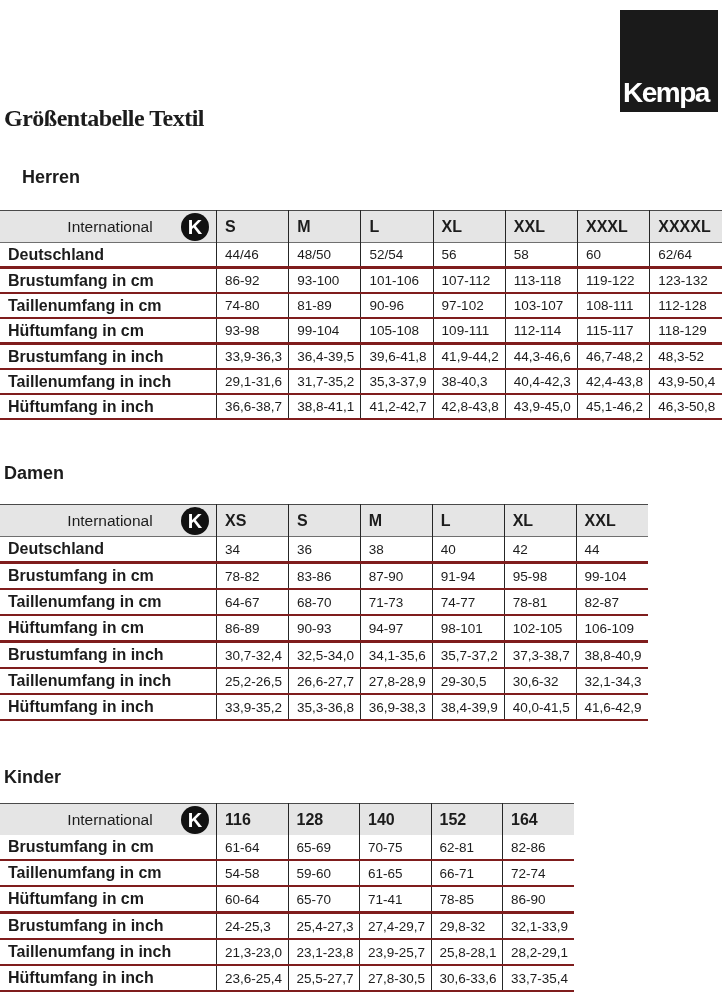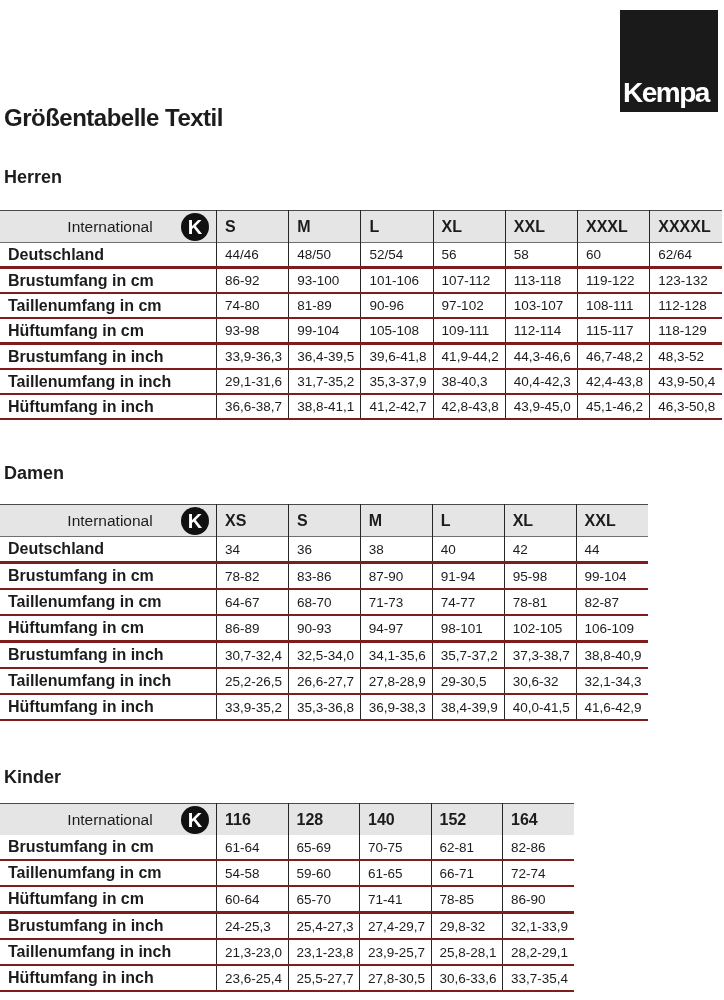--- a/index.html
+++ b/index.html
@@ -22,29 +22,29 @@
   .logo-word {
     position: absolute; left: 3px; bottom: 5px;
     color: #ffffff; font-weight: bold;
     font-size: 28px; letter-spacing: -1.5px;
     line-height: 1;
   }
 
   .page-title {
     position: absolute; left: 4px; top: 105px;
     font-size: 24px; font-weight: bold; letter-spacing: -0.5px;
-    margin: 0; line-height: 1.1;
+    margin: 0; line-height: 1.1; font-family: Liberation Serif, serif;
   }
 
   .sec-title {
     position: absolute; left: 4px;
     font-size: 18px; font-weight: bold;
     margin: 0; line-height: 1.1;
   }
-  #title-herren { top: 168px; }
+  #title-herren { top: 168px; margin-left: 18px; }
   #title-damen  { top: 464px; }
   #title-kinder { top: 768px; }
 
   table.size-table {
     position: absolute; left: 0;
     border-collapse: collapse; table-layout: fixed;
     border-top: 1px solid #4a4a4a;
     border-bottom: 2px solid #262626;
   }
   #table-herren { top: 210px; width: 722px; }

